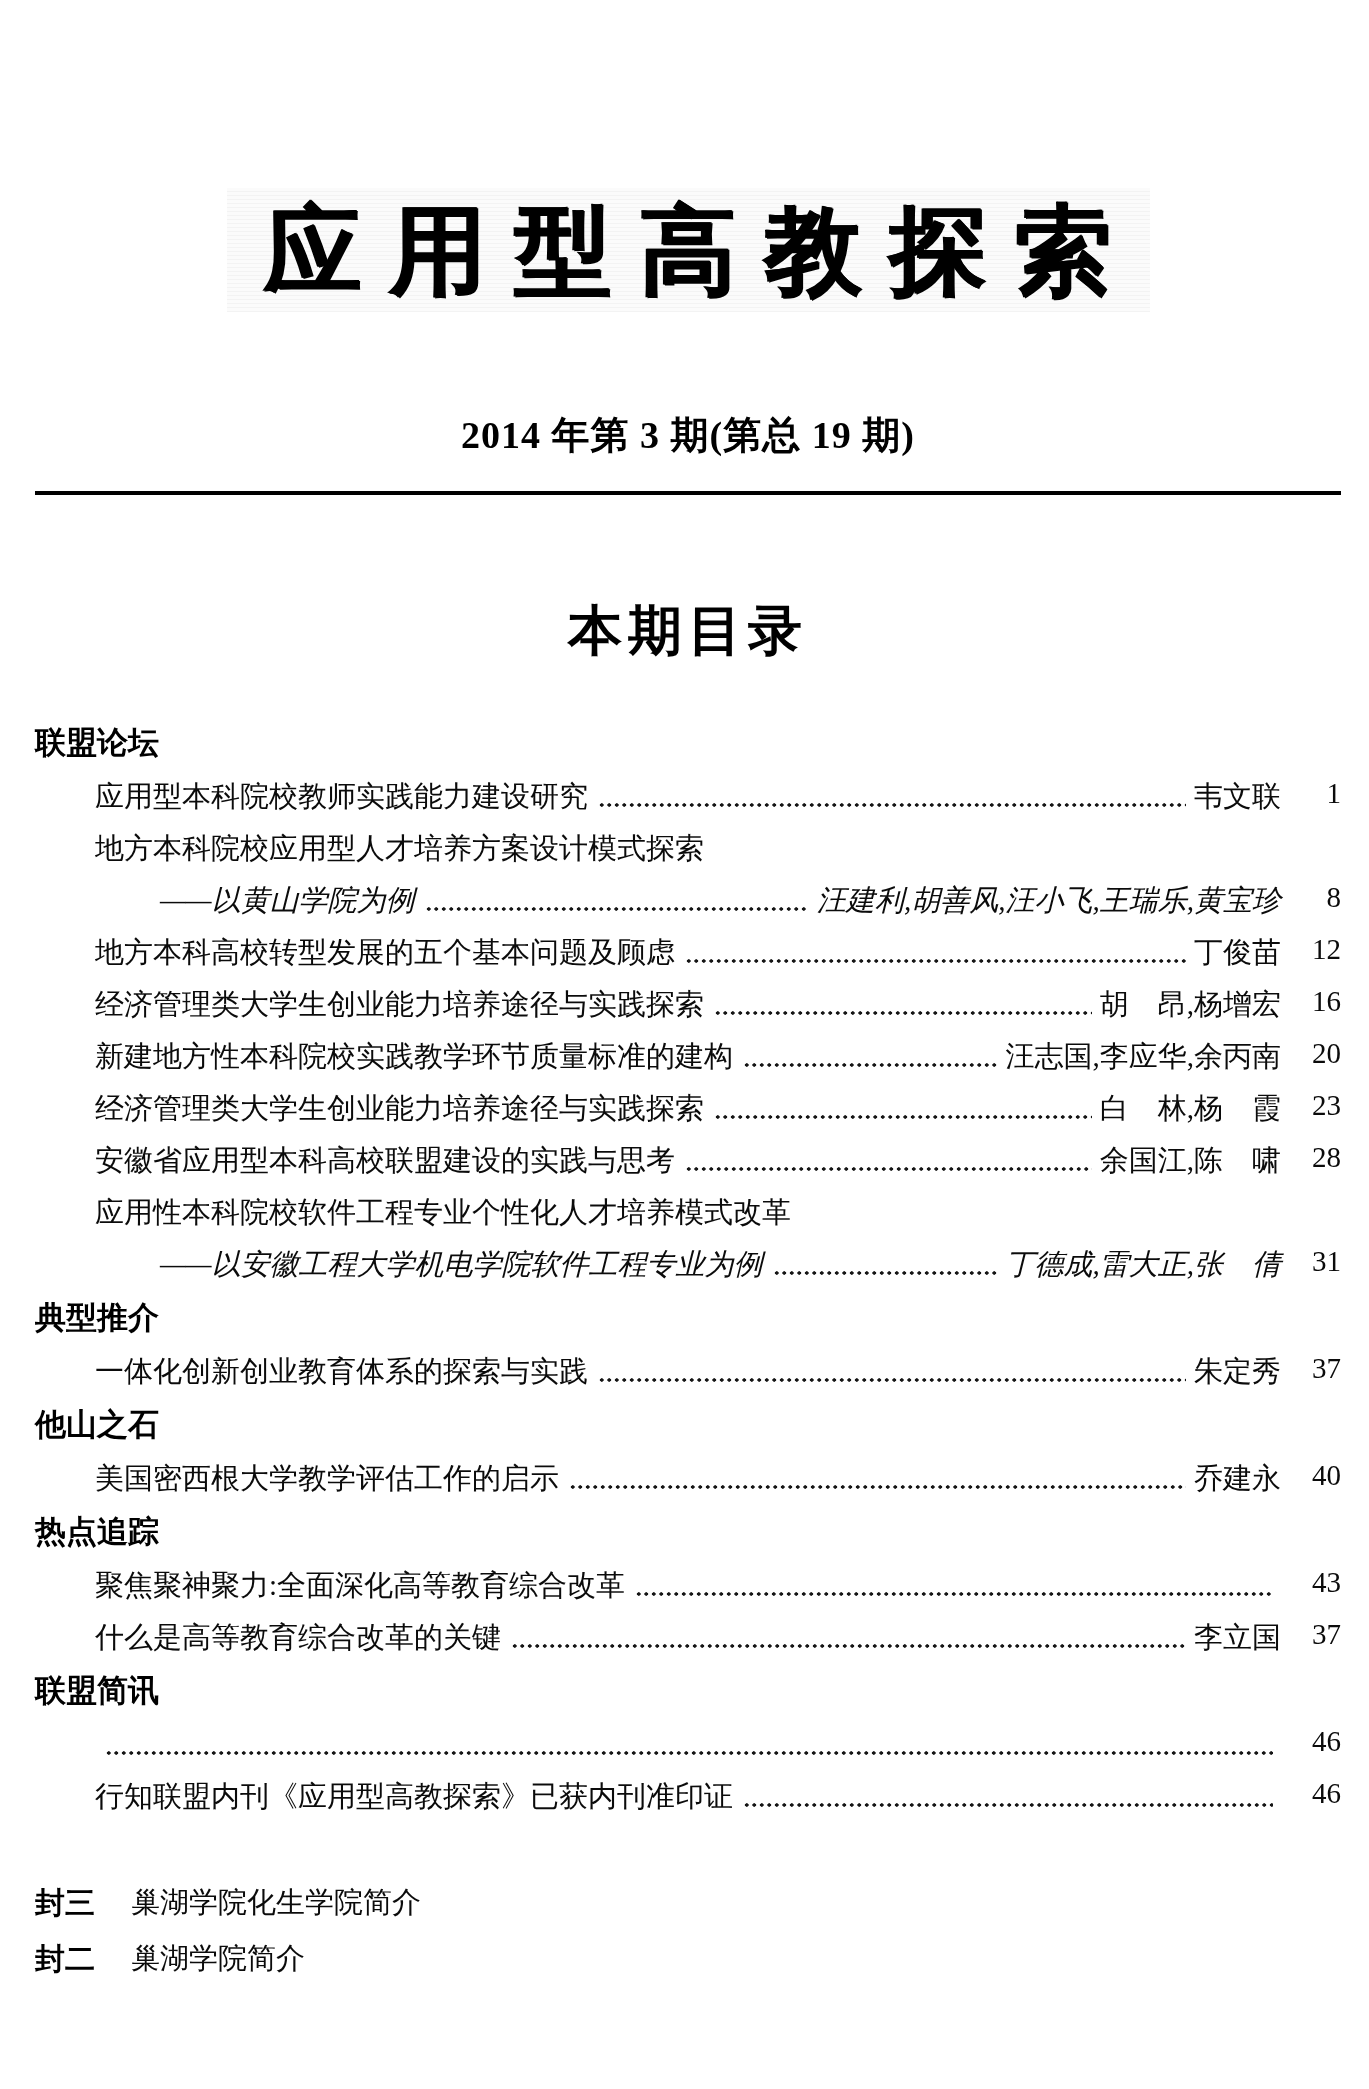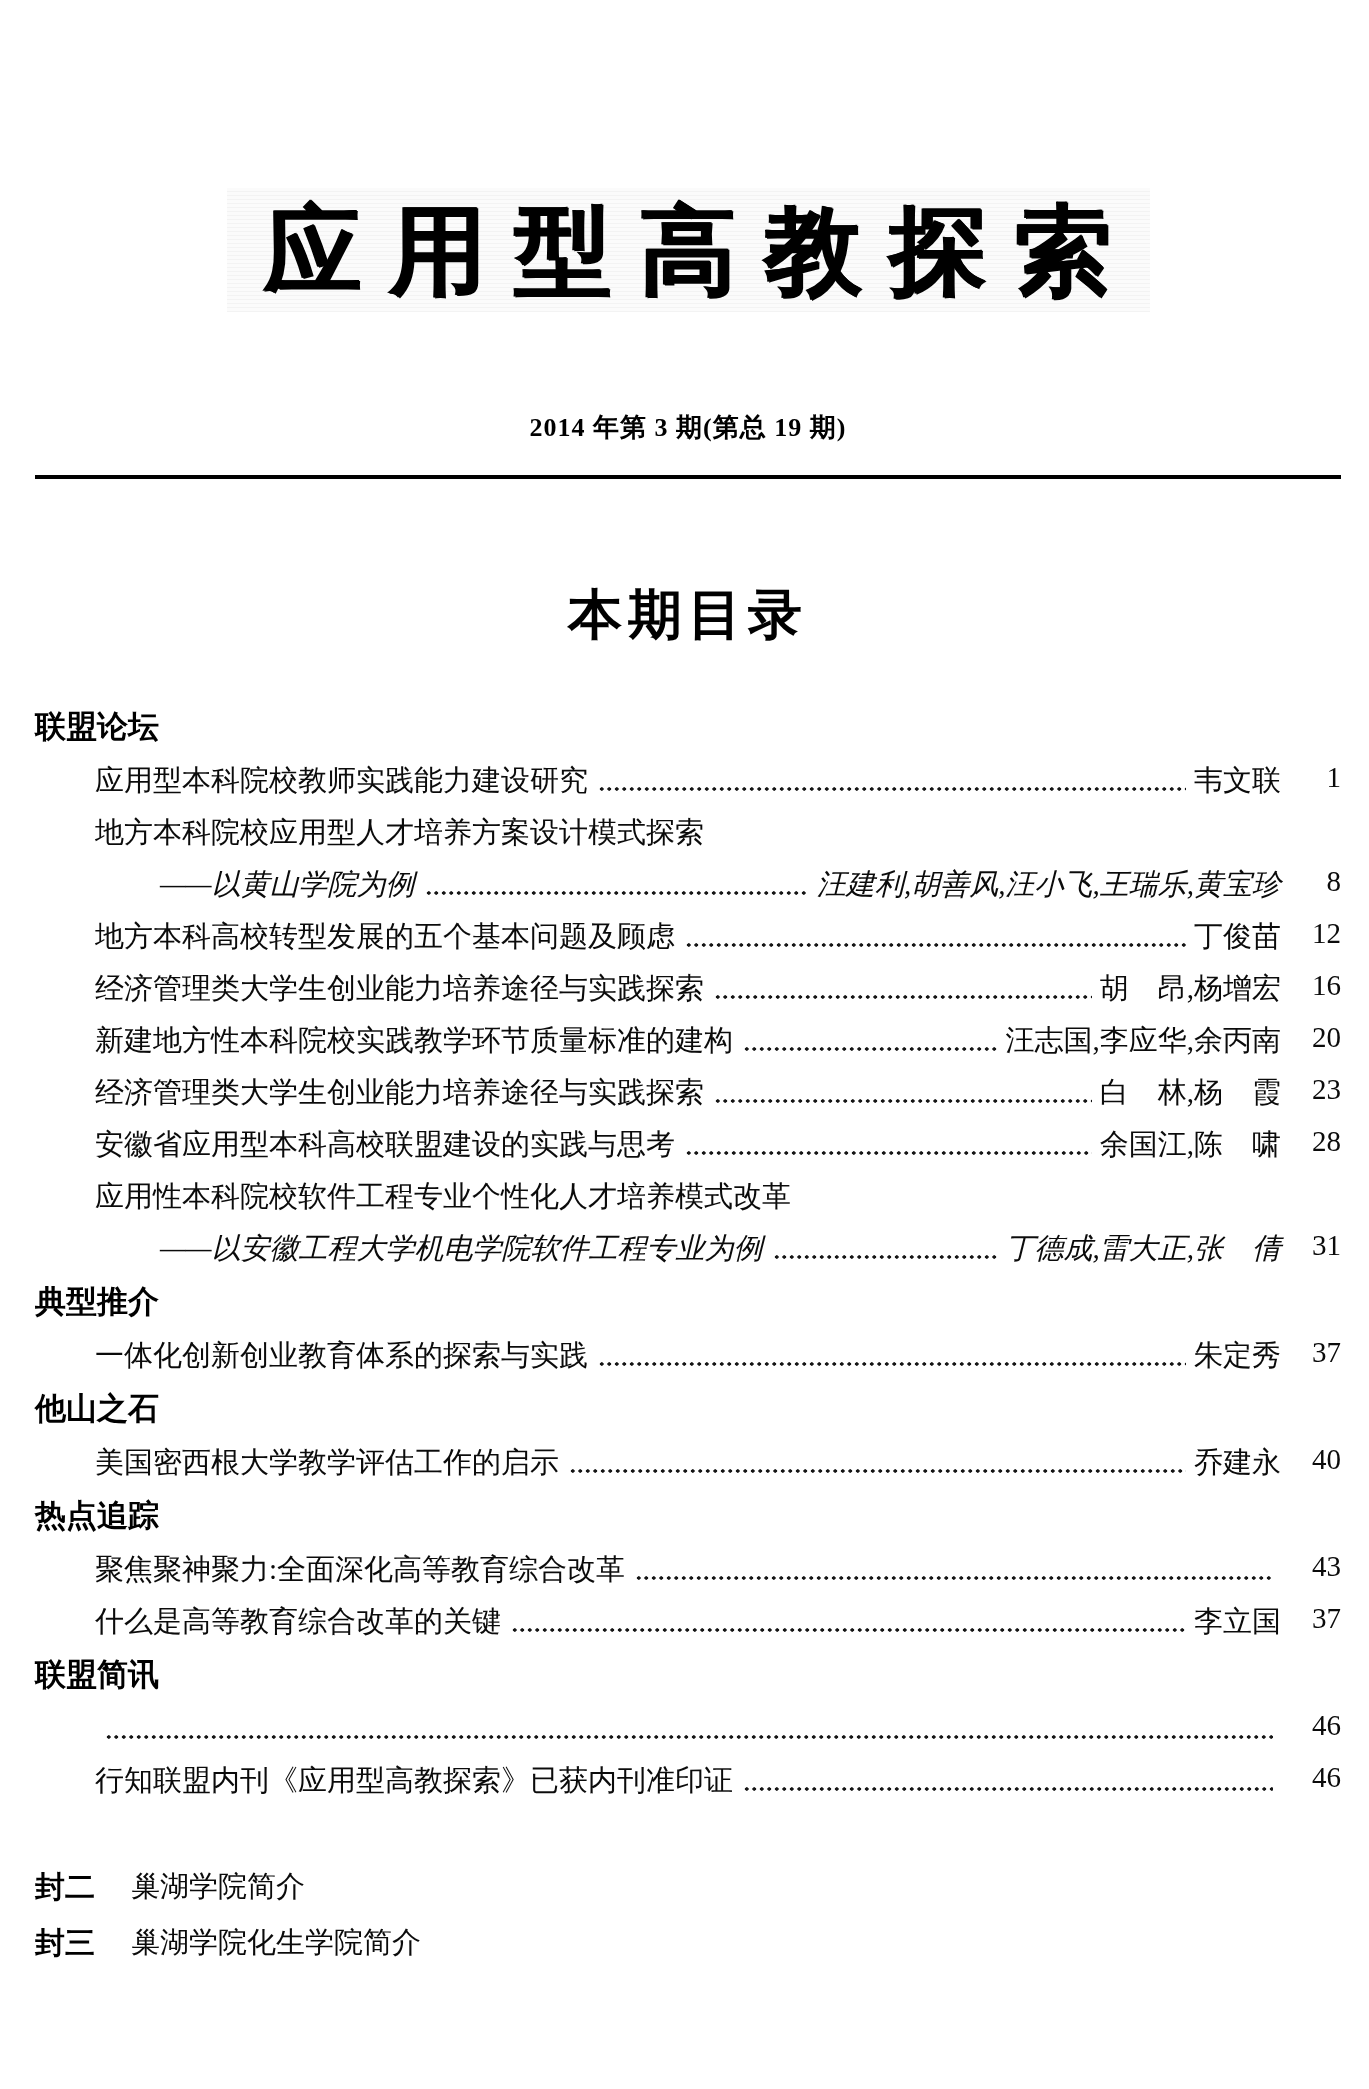--- a/index.html
+++ b/index.html
@@ -27,21 +27,21 @@
     color:#000;
     background:repeating-linear-gradient(180deg,#fbfbfb 0px,#fbfbfb 3px,#f3f3f3 3px,#f3f3f3 4px);
     text-shadow:1px 1px 0 #000, -1px 0 0 #000;
   }
   
   .issue-line {
     margin-top:98px;
     text-align:center;
     font-family:"Liberation Serif","DejaVu Serif",serif;
     font-weight:bold;
-    font-size:26px;
+    font-size:38px;
     letter-spacing:1px;
     color:#000;
   }
   
   .rule { border:none; border-top:4px solid #000; margin:30px 0 0 0; }
   
   .toc-title {
     margin:100px 0 0 0;
     text-align:center;
     font-family:"DejaVu Sans","Liberation Sans",sans-serif;
@@ -232,22 +232,22 @@
   <div class="toc-row">
     <span class="title">行知联盟内刊《应用型高教探索》已获内刊准印证</span>
     <span class="leader"></span>
     <span class="authors"></span>
     <span class="pageno">46</span>
   </div>
 </div>
 
   <div class="footer">
     <div class="footer-row">
+      <span class="footer-label">封三</span>
+      <span class="footer-text">巢湖学院化生学院简介</span>
+    </div>
+    <div class="footer-row">
       <span class="footer-label">封二</span>
       <span class="footer-text">巢湖学院简介</span>
     </div>
-    <div class="footer-row">
-      <span class="footer-label">封三</span>
-      <span class="footer-text">巢湖学院化生学院简介</span>
-    </div>
   </div>
 
 </div>
 
 </body></html>

